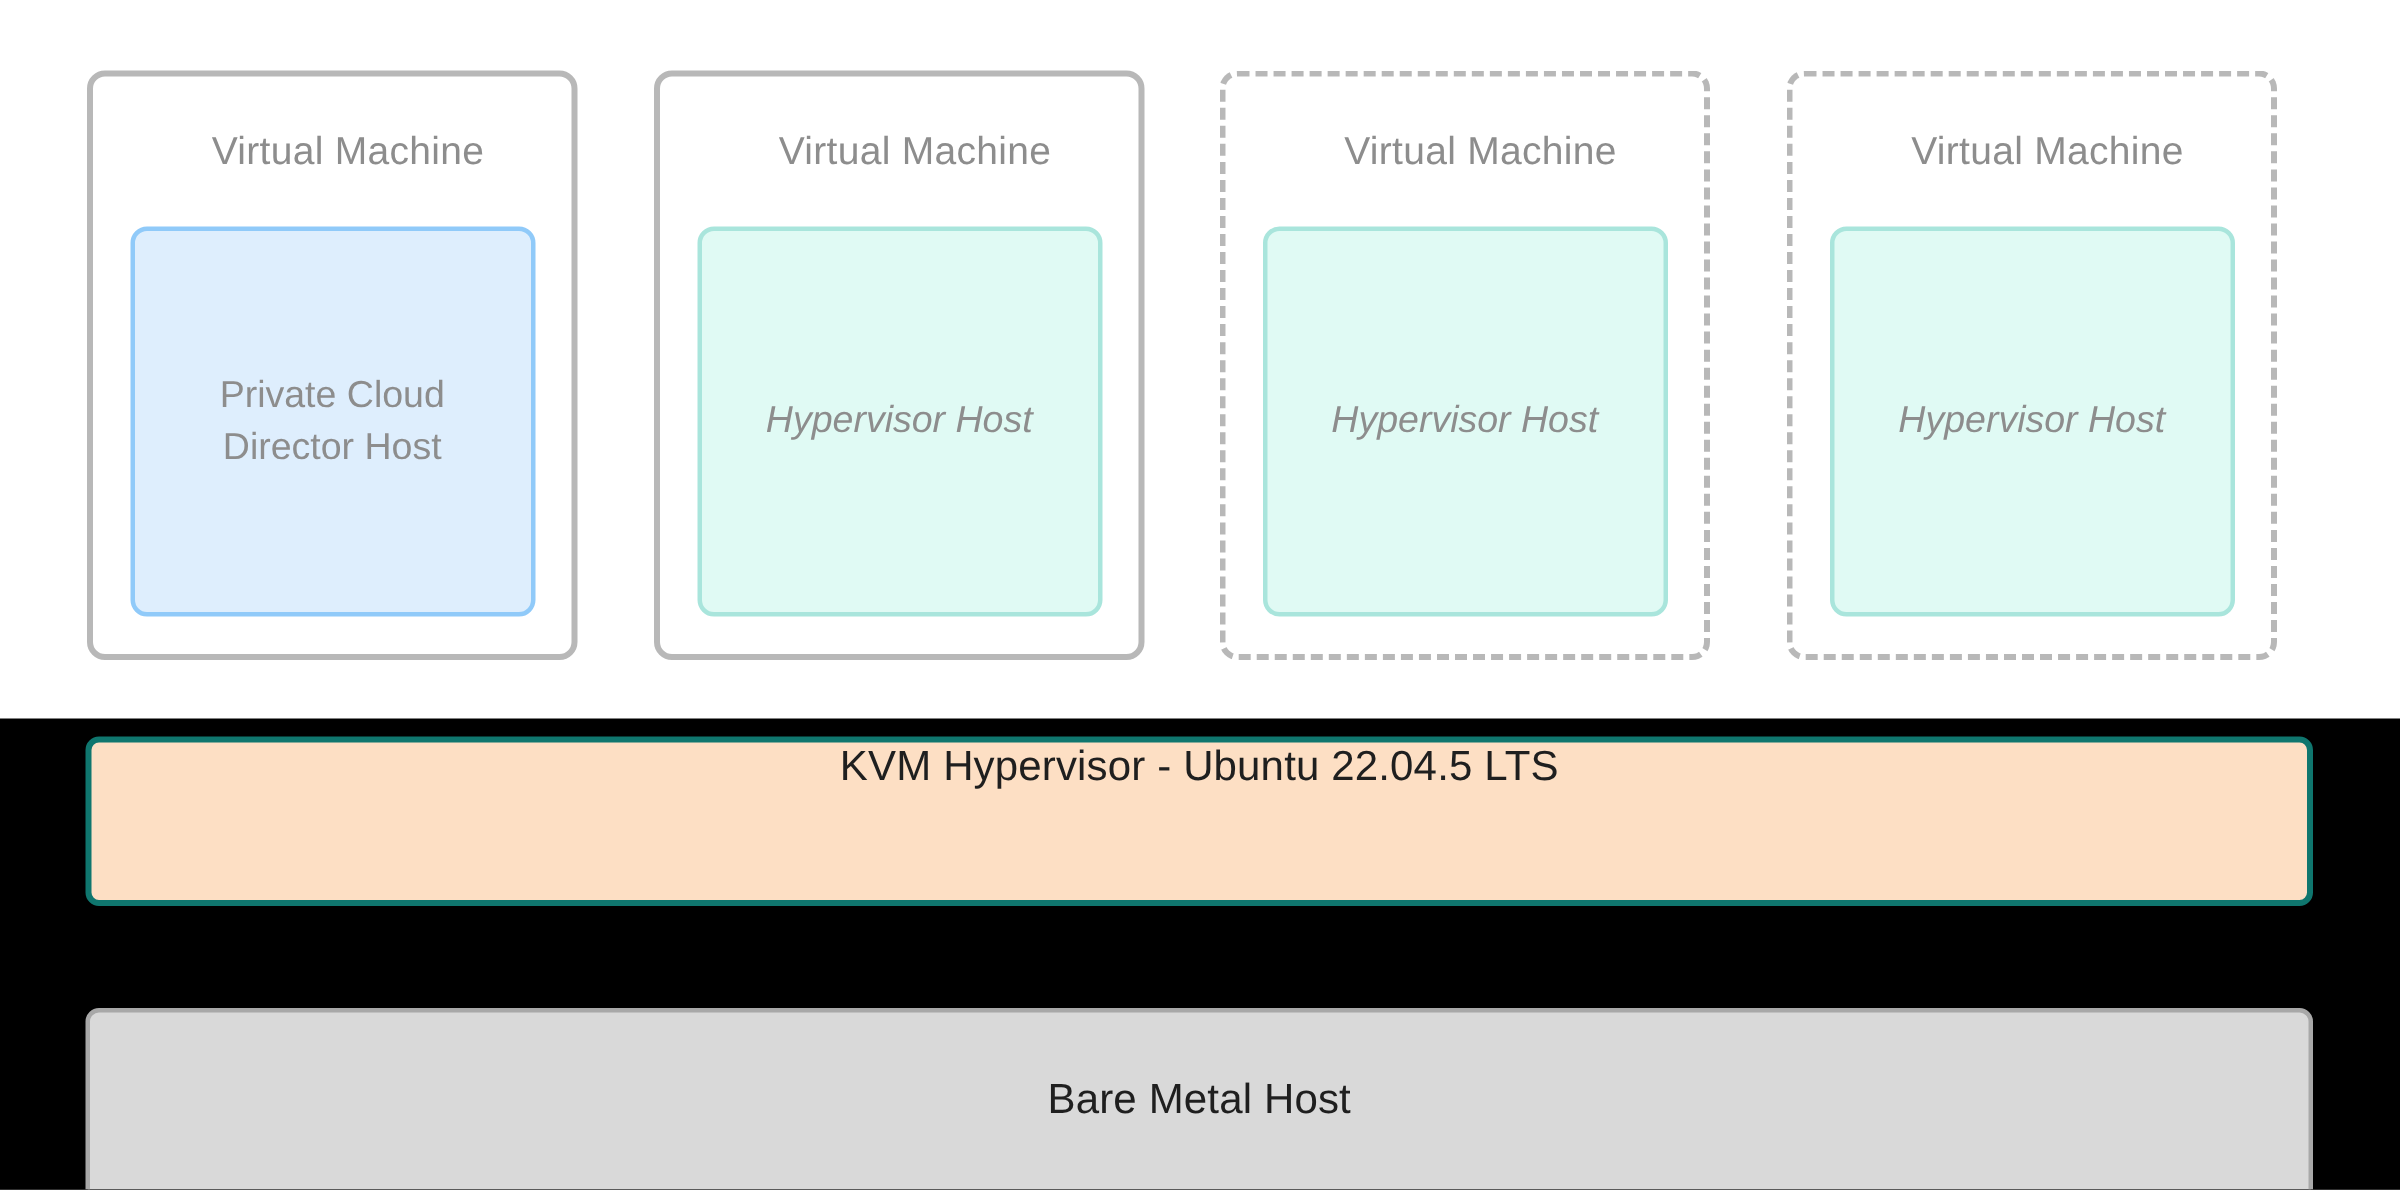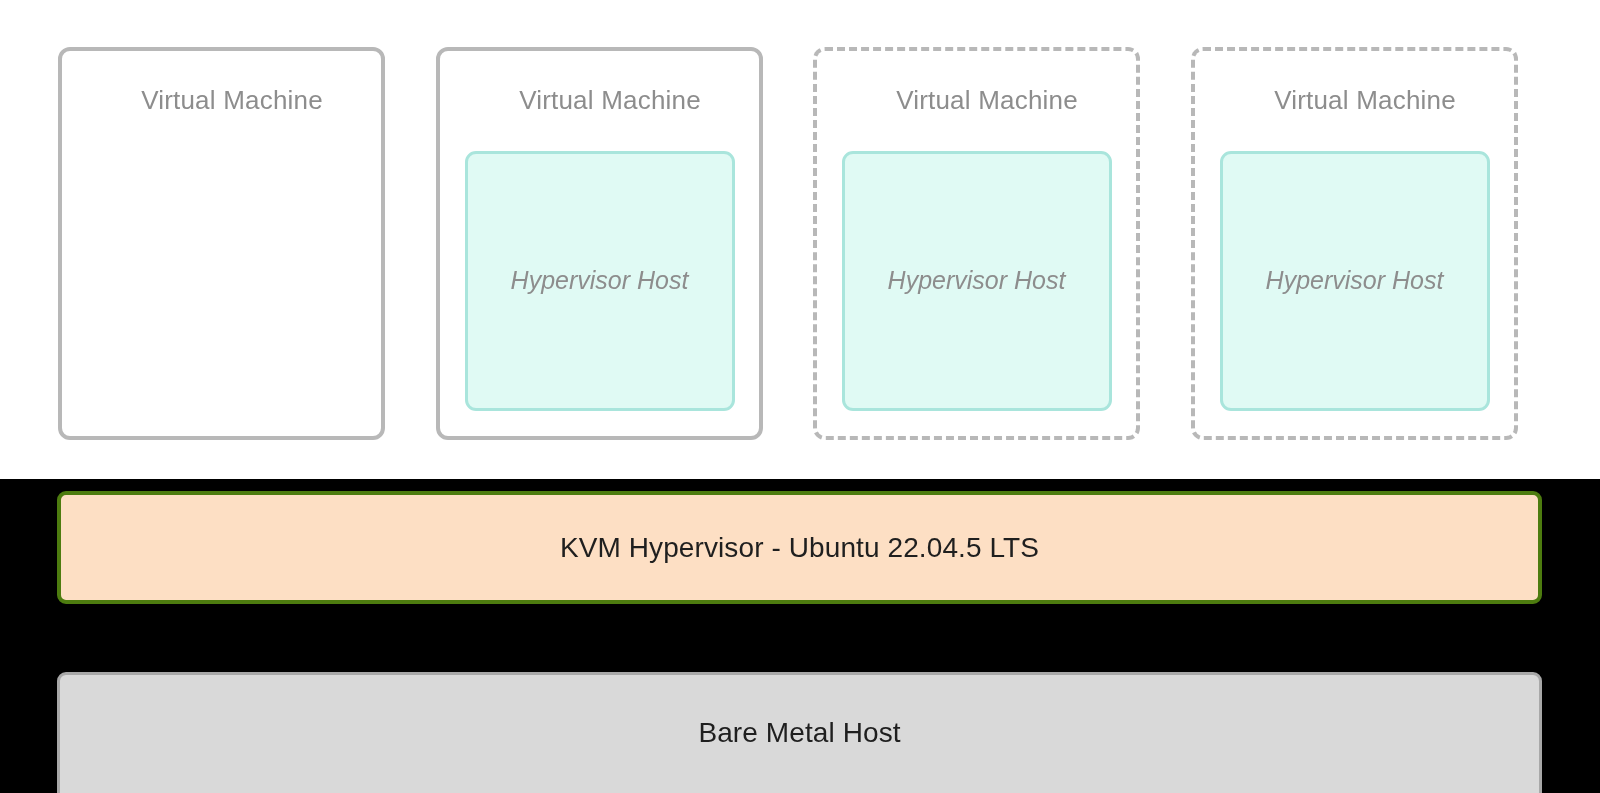--- a/index.html
+++ b/index.html
@@ -85,24 +85,23 @@
 
   
   #kvm-bar {
     position: absolute;
     left: 57px;
     top: 491px;
     width: 1485px;
     height: 113px;
     box-sizing: border-box;
     background: #fddfc4;
-    border: 4px solid #4d7c0f;
+    border: 4px solid #0f766e;
     border-radius: 9px;
     display: flex;
-    align-items: center;
     justify-content: center;
     font-size: 28px;
     color: #1f1f1f;
     letter-spacing: 0.1px;
   }
 
   
   #bare-metal-bar {
     position: absolute;
     left: 57px;
@@ -124,20 +123,23 @@
 </style>
 </head>
 <body>
 
 <div id="stage">
 
   <div id="vm-panel">
 
     <div class="vm-card solid" style="left:58px;">
       <div class="vm-card-title">Virtual Machine</div>
+      <div class="inner-box blue">
+        <span>Private Cloud Director Host</span>
+      </div>
     </div>
 
     <div class="vm-card solid" style="left:436px;">
       <div class="vm-card-title">Virtual Machine</div>
       <div class="inner-box teal">
         <span>Hypervisor Host</span>
       </div>
     </div>
 
     <div class="vm-card dashed" style="left:813px;">

